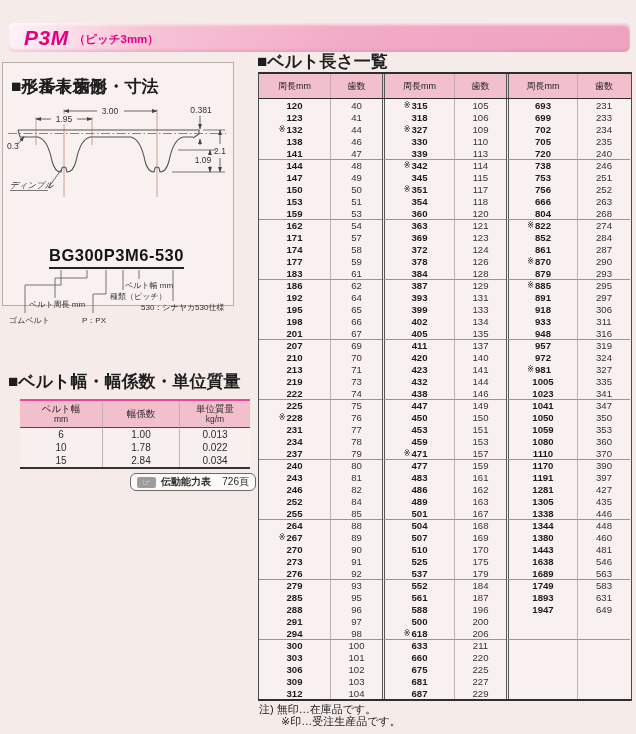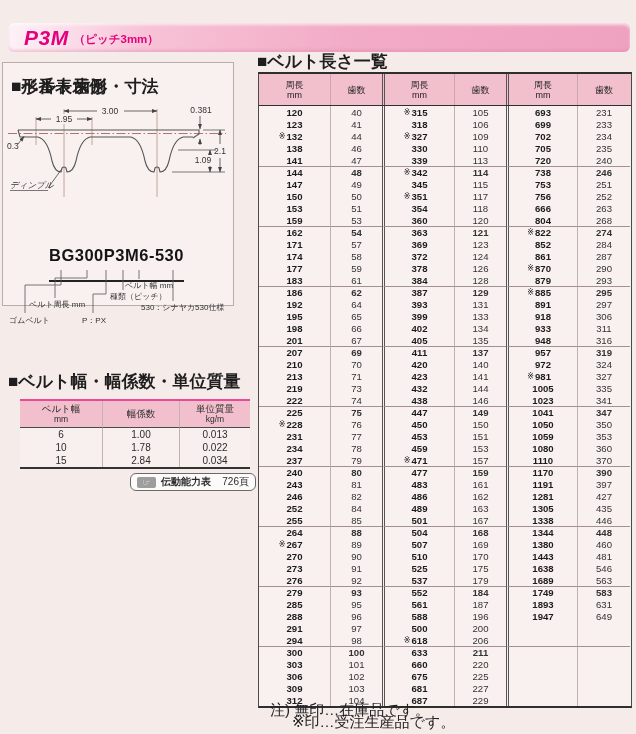--- a/index.html
+++ b/index.html
@@ -17,21 +17,21 @@
   .sec-title{font-size:17px;font-weight:bold;color:#1e1e1e;white-space:nowrap;}
 
   
   .leftbox{position:absolute;left:2px;top:62px;width:232px;height:244px;
     border:1px solid #b7aeab;background:rgba(255,252,251,.35);box-sizing:border-box;text-decoration:underline;}
   .leftbox .sec-title{position:absolute;left:8px;top:12px;}
   .profile-svg{position:absolute;left:1px;top:36px;}
   .model-title{position:absolute;left:8px;top:164px;}
   .model-diagram{position:absolute;left:0;top:178px;width:232px;height:110px;}
   .model-no{position:absolute;left:46px;top:5px;font-size:16.5px;font-weight:bold;
-    letter-spacing:.5px;color:#141414;border-bottom:2px solid #222;padding-bottom:15px;}
+    letter-spacing:.5px;color:#141414;border-bottom:2px solid #222;padding-bottom:2px;}
   .leader-svg{position:absolute;left:0;top:0;}
   .mlabel{position:absolute;font-size:8px;color:#333;white-space:nowrap;text-align:center;}
 
   
   #width-title{position:absolute;left:8px;top:370px;}
   .wtable{position:absolute;left:20px;top:399px;width:230px;box-sizing:border-box;
     border-top:2px solid #ec4899;border-bottom:2px solid #333;
     display:grid;grid-template-columns:82px 77px 71px;background:rgba(255,253,252,.3);}
   .wh{background:#f2bfcc;height:26px;border-bottom:1px solid #4a4a4a;
      display:flex;flex-direction:column;align-items:center;justify-content:center;
@@ -50,36 +50,36 @@
   .cap-page{font-size:10px;font-weight:normal;margin-left:auto;}
 
   
   #len-title{position:absolute;left:257px;top:50px;}
   .len-table{position:absolute;left:258px;top:72px;width:374px;box-sizing:border-box;
     border-top:2px solid #2f2f2f;border-bottom:2px solid #2f2f2f;
     border-left:1.2px solid #4a4a4a;border-right:1.2px solid #4a4a4a;
     background:#f8f1ef;}
   .len-head{display:grid;grid-template-columns:71px 52px 72px 52px 71px 53px;
     background:#f2bfcc;border-bottom:1.6px solid #2f2f2f;}
-  .hc{height:31px;display:flex;flex-direction:column;align-items:center;justify-content:center;
+  .hc{height:24px;display:flex;flex-direction:row;align-items:center;justify-content:center;
     font-size:9px;line-height:10px;color:#222;}
   .len-body{display:grid;grid-template-columns:71px 52px 72px 52px 71px 53px;
     grid-auto-rows:12px;}
   .bc{display:flex;align-items:center;justify-content:center;font-size:9.6px;color:#333;}
   .bc.c0,.bc.c2,.bc.c4{font-weight:bold;color:#1c1c1c;}
   .c1,.c3,.c5{border-left:1px solid #c2b0b0;}
   .c2,.c4{border-left:3px double #555;}
   .hc.c1,.hc.c3,.hc.c5{border-left:1px solid #caa6ae;}
   .hc.c2,.hc.c4{border-left:3px double #555;}
-  .rule{border-top:1px solid #a39090;font-weight:bold;}
+  .rule{border-top:1px solid #a39090;}
   .num{position:relative;display:inline-block;}
   .mk{position:absolute;right:100%;padding-right:1px;font-size:8px;top:1px;font-weight:normal;}
 
   
-  .notes{position:absolute;left:259px;top:704px;font-size:15px;line-height:11.5px;color:#222;margin-left:11px;}
+  .notes{position:absolute;left:259px;top:704px;font-size:11px;line-height:11.5px;color:#222;}
   .notes .n2{padding-left:22px;}
 
   
   .dimtxt{font-family:"Liberation Sans",sans-serif;font-size:8.5px;fill:#333;}
   .dimtxt-i{font-family:"Liberation Sans",sans-serif;font-size:8.5px;fill:#333;font-style:italic;}
 </style>
 </head>
 <body>
 
 <div class="page">

